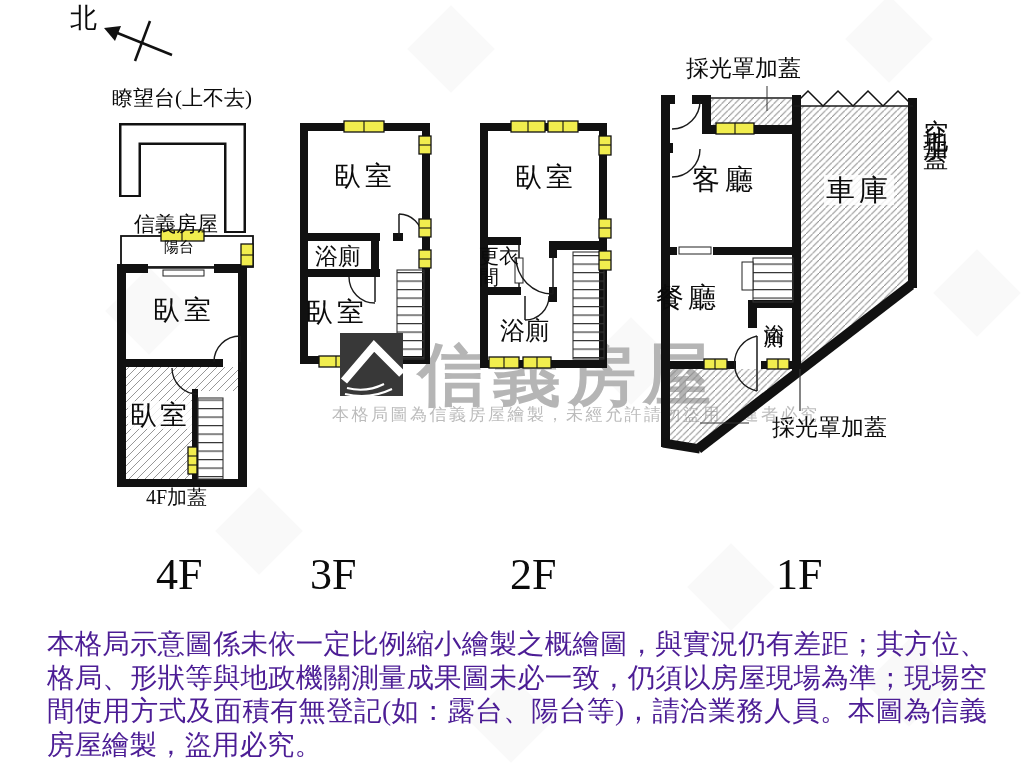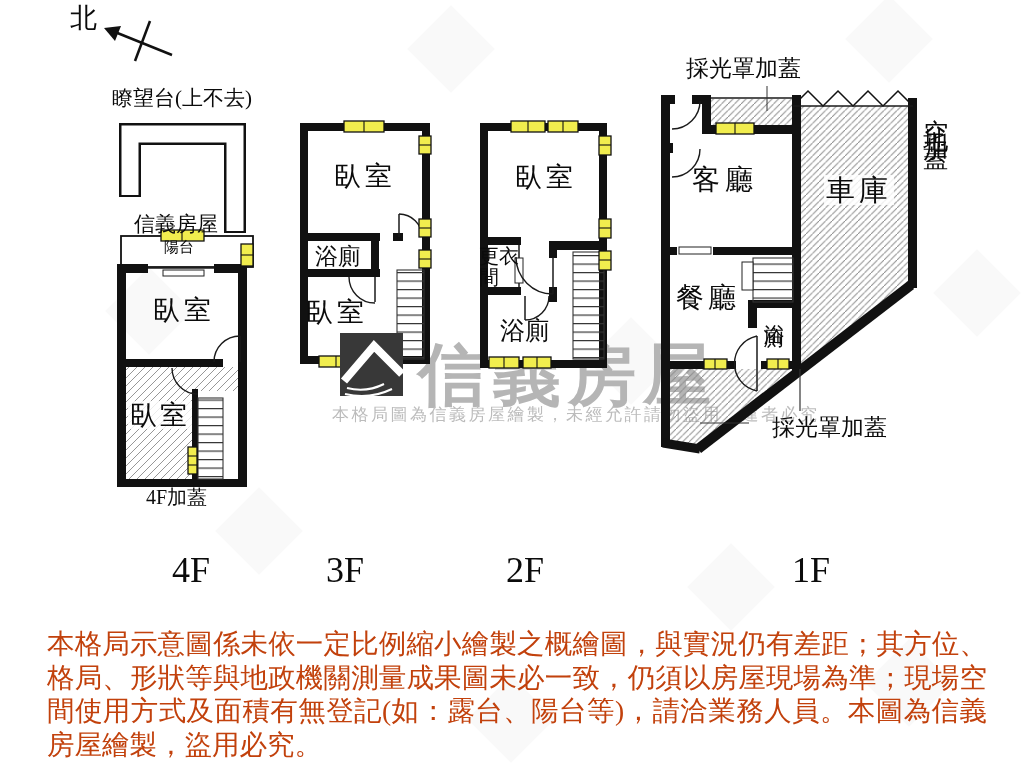--- a/index.html
+++ b/index.html
@@ -7,22 +7,22 @@
          font-family:"Liberation Serif","DejaVu Serif",serif;color:#111;}
   .bgsq{position:absolute;width:62px;height:62px;background:#777;opacity:.045;transform:rotate(45deg);}
   .lbl{position:absolute;white-space:nowrap;color:#0b0b0b;line-height:1.05;}
   .vert{writing-mode:vertical-rl;text-orientation:upright;}
   .halo{background:rgba(255,255,255,.82);padding:0 2px;}
   #brand{position:absolute;left:418px;top:330px;font-size:68px;font-weight:600;
          letter-spacing:7px;color:var(--watermark_gray,#b5b5b5);}
   #notice{position:absolute;left:332px;top:403px;font-size:17px;letter-spacing:2.5px;
           color:#bcbcbc;font-family:"Liberation Sans","DejaVu Sans",sans-serif;}
   #disclaimer{position:absolute;left:47px;top:627px;width:940px;font-size:27.5px;
-              line-height:33.5px;text-align:justify;color:#c2410c;}
-  .floorlab{font-size:36px;width:70px;text-align:center;}
+              line-height:33.5px;text-align:justify;color:#4c1d95;}
+  .floorlab{font-size:44px;width:70px;}
   svg{position:absolute;left:0;top:0;}
   .wall{fill:var(--wall,#111);}
   .wline{stroke:var(--wall,#111);}
   .thin{stroke:#1a1a1a;stroke-width:1.5;fill:none;}
   .arc{stroke:#1a1a1a;stroke-width:1.4;fill:none;}
   .win{fill:var(--window_fill,#f1ed4e);stroke:#111;stroke-width:1.3;}
   .wdiv{stroke:#111;stroke-width:1.1;}
   .stairs{fill:url(#tr);stroke:#333;stroke-width:1.1;}
 </style>
 </head>
@@ -252,24 +252,24 @@
   <div class="lbl" style="left:515px;top:163px;font-size:27px;letter-spacing:4px">臥室</div>
   <div class="lbl" style="left:479px;top:246px;font-size:20px;width:44px;text-align:left;white-space:normal">
     <div>更衣</div>
     <div>間</div>
   </div>
   <div class="lbl" style="left:500px;top:318px;font-size:25px">浴廁</div>
 
   <div class="lbl" style="left:686px;top:57px;font-size:23px">採光罩加蓋</div>
   <div class="lbl" style="left:692px;top:165px;font-size:28px;letter-spacing:5px">客廳</div>
   <div class="lbl halo" style="left:824px;top:175px;font-size:29px;letter-spacing:4px">車庫</div>
-  <div class="lbl" style="left:676px;top:283px;font-size:28px;letter-spacing:4px">餐廳</div>
+  <div class="lbl" style="left:656px;top:283px;font-size:28px;letter-spacing:4px">餐廳</div>
   <div class="lbl vert" style="left:763px;top:307px;font-size:21px;letter-spacing:2px">浴廁</div>
   <div class="lbl vert" style="left:922px;top:98px;font-size:25px;letter-spacing:9px">空地加蓋</div>
   <div class="lbl" style="left:772px;top:416px;font-size:23px">採光罩加蓋</div>
 
   <div class="lbl floorlab" style="left:156px;top:552px">4F</div>
   <div class="lbl floorlab" style="left:310px;top:552px">3F</div>
-  <div class="lbl floorlab" style="left:490px;top:552px">2F</div>
+  <div class="lbl floorlab" style="left:510px;top:552px">2F</div>
   <div class="lbl floorlab" style="left:776px;top:552px">1F</div>
 
   <div id="disclaimer">本格局示意圖係未依一定比例縮小繪製之概繪圖，與實況仍有差距；其方位、格局、形狀等與地政機關測量成果圖未必一致，仍須以房屋現場為準；現場空間使用方式及面積有無登記(如：露台、陽台等)，請洽業務人員。本圖為信義房屋繪製，盜用必究。</div>
 </div>
 
 </body></html>

